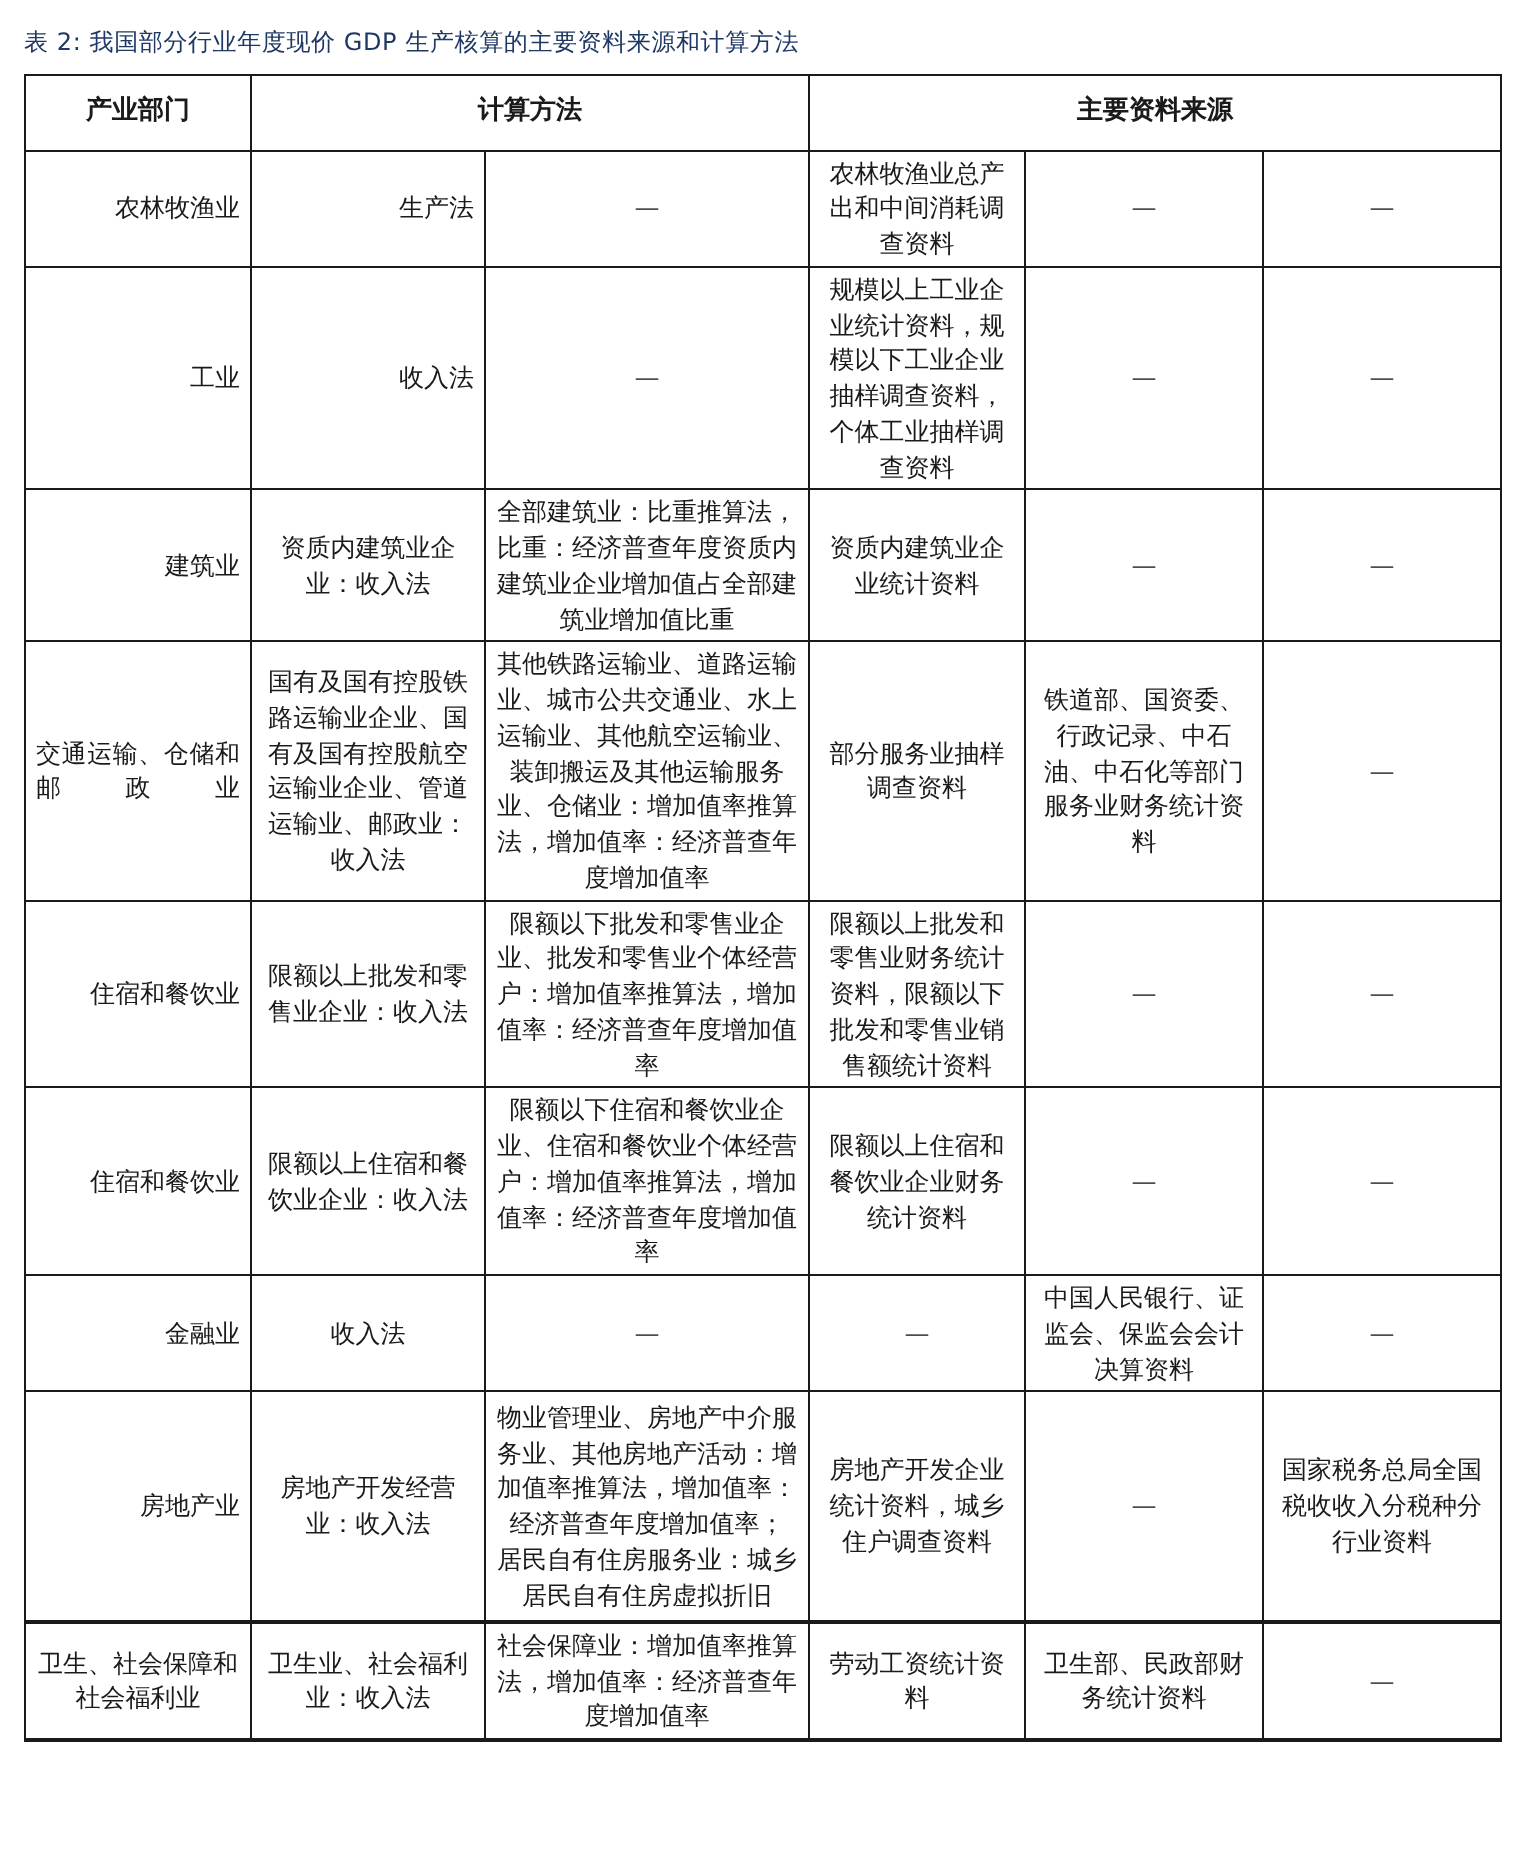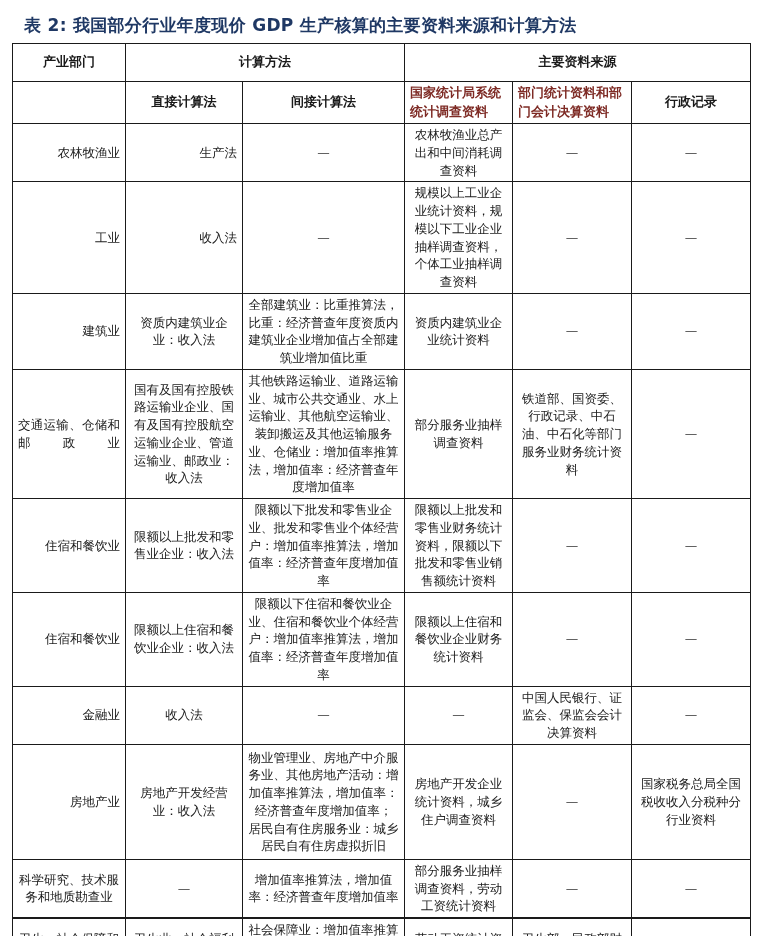--- a/index.html
+++ b/index.html
@@ -6,24 +6,24 @@
   html, body {
     width: 762px; height: 936px;
     background: #ffffff;
     font-family: "DejaVu Sans", sans-serif;
     color: #1a1a1a;
   }
   .page { position: relative; width: 762px; height: 936px; padding: 12px 12px 0 12px; overflow: hidden; }
 
   .doc-title {
     color: #1F3864;
-    font-weight: bold;
-    font-size: 17px;
+    font-weight: normal;
+    font-size: 12px;
     line-height: 1.3;
-    margin: 2px 0 7px 12px;
+    margin: 2px 0 7px 0;
     letter-spacing: 0.3px;
   }
 
   table.gdp-table {
     border-collapse: collapse;
     width: 738px;
     table-layout: fixed;
   }
   col.c1 { width: 113px; }
   col.c2 { width: 117px; }
@@ -72,28 +72,20 @@
         <col class="c3">
         <col class="c4">
         <col class="c5">
         <col class="c6">
     </colgroup>
     <thead>
       <tr style="height:38px;">
         <th>产业部门</th>
         <th colspan="2">计算方法</th>
         <th colspan="3">主要资料来源</th>
-      </tr>
-      <tr style="height:40px;">
-        <th></th>
-        <th>直接计算法</th>
-        <th>间接计算法</th>
-        <th class="maroon">国家统计局系统统计调查资料</th>
-        <th class="maroon">部门统计资料和部门会计决算资料</th>
-        <th>行政记录</th>
       </tr>
     </thead>
     <tbody>
         <tr style="height: 40px;">
           <td class="al-center">农林牧渔业</td>
           <td class="al-center">生产法</td>
           <td class="al-center dash">—</td>
           <td class="al-left">农林牧渔业总产出和中间消耗调查资料</td>
           <td class="al-center dash">—</td>
           <td class="al-center dash">—</td>
@@ -148,28 +140,20 @@
         </tr>
         <tr style="height: 115px;">
           <td class="al-center">房地产业</td>
           <td class="al-left">房地产开发经营业：收入法</td>
           <td class="al-left">物业管理业、房地产中介服务业、其他房地产活动：增加值率推算法，增加值率：经济普查年度增加值率；
 居民自有住房服务业：城乡居民自有住房虚拟折旧</td>
           <td class="al-left">房地产开发企业统计资料，城乡住户调查资料</td>
           <td class="al-center dash">—</td>
           <td class="al-left">国家税务总局全国税收收入分税种分行业资料</td>
         </tr>
-        <tr style="height: 57px;">
-          <td class="al-left">科学研究、技术服务和地质勘查业</td>
-          <td class="al-center dash">—</td>
-          <td class="al-left">增加值率推算法，增加值率：经济普查年度增加值率</td>
-          <td class="al-left">部分服务业抽样调查资料，劳动工资统计资料</td>
-          <td class="al-center dash">—</td>
-          <td class="al-center dash">—</td>
-        </tr>
         <tr class="thick-top" style="height: 52px;">
           <td class="al-left">卫生、社会保障和社会福利业</td>
           <td class="al-left">卫生业、社会福利业：收入法</td>
           <td class="al-left">社会保障业：增加值率推算法，增加值率：经济普查年度增加值率</td>
           <td class="al-left">劳动工资统计资料</td>
           <td class="al-left">卫生部、民政部财务统计资料</td>
           <td class="al-center dash">—</td>
         </tr>
       </tbody>
   </table>

